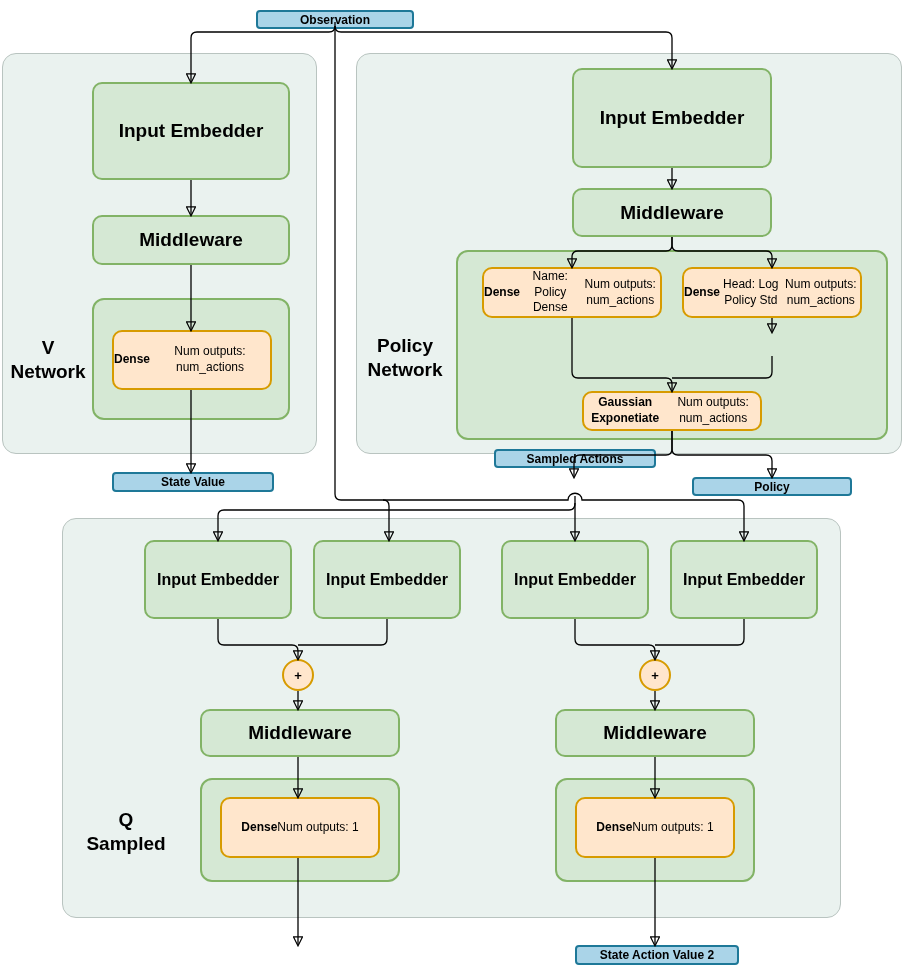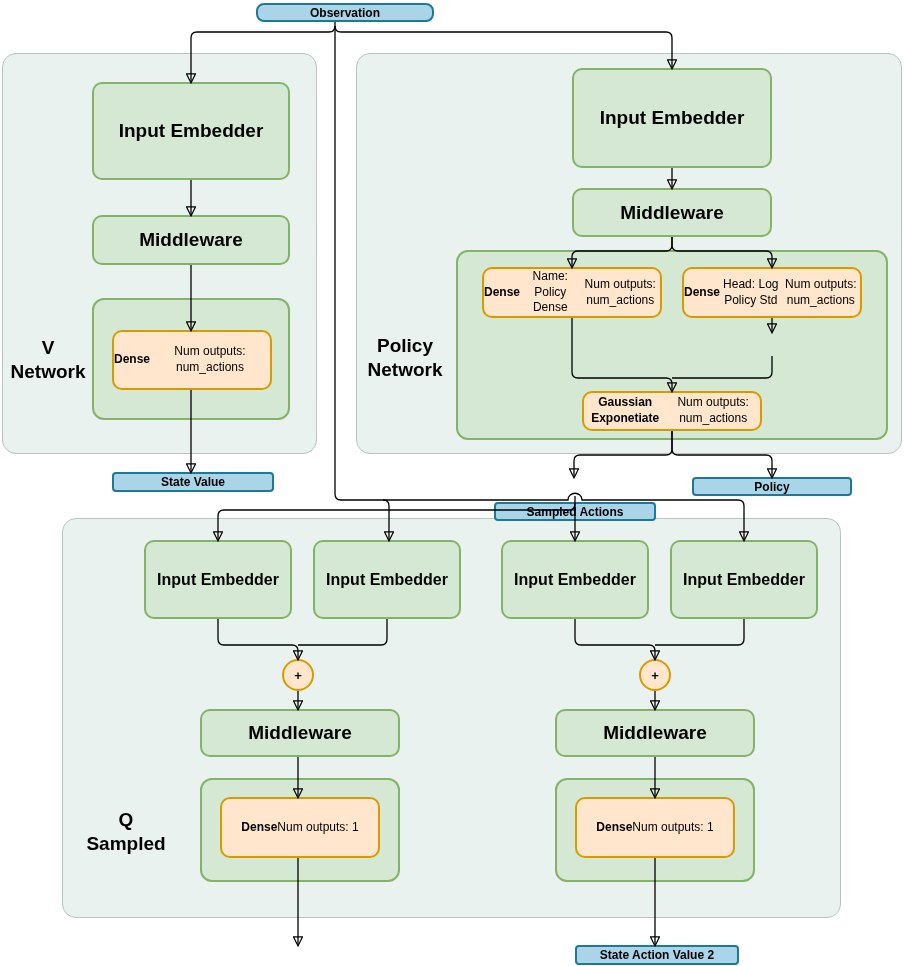--- a/index.html
+++ b/index.html
@@ -63,21 +63,21 @@
   </div>
   <div class="seclabel" style="left:789px;top:375px;width:96px;">
     <div>SAC</div>
     <div>Head</div>
   </div>
   <div class="seclabel" style="left:78px;top:808px;width:96px;">
     <div>Q</div>
     <div>Sampled</div>
   </div>
 
-  <div class="bluebox" style="left:256px;top:3px;width:178px;height:19px;border-radius:8px;">
+  <div class="bluebox" style="left:256px;top:10px;width:158px;height:19px;">
     <span>Observation</span>
   </div>
 
   <div class="gbox big" style="left:92px;top:82px;width:198px;height:98px;">
     <span>Input Embedder</span>
   </div>
   <div class="gbox big" style="left:92px;top:215px;width:198px;height:50px;">
     <span>Middleware</span>
   </div>
   <div class="gcontainer" style="left:92px;top:298px;width:198px;height:122px;"></div>
@@ -103,21 +103,21 @@
   </div>
   <div class="obox" style="left:682px;top:267px;width:180px;height:51px;">
     <div class="t">Dense</div>
     <div>Head: Log Policy Std</div>
     <div>Num outputs: num_actions</div>
   </div>
   <div class="obox" style="left:582px;top:391px;width:180px;height:40px;">
     <div class="t">Gaussian Exponetiate</div>
     <div>Num outputs: num_actions</div>
   </div>
-  <div class="bluebox" style="left:494px;top:502px;width:162px;height:19px;">
+  <div class="bluebox" style="left:494px;top:449px;width:162px;height:19px;">
     <span>Sampled Actions</span>
   </div>
   <div class="bluebox" style="left:692px;top:477px;width:160px;height:19px;">
     <span>Policy</span>
   </div>
 
   <div class="gbox qie" style="left:144px;top:540px;width:148px;height:79px;">
     <span>Input Embedder</span>
   </div>
   <div class="gbox qie" style="left:313px;top:540px;width:148px;height:79px;">

